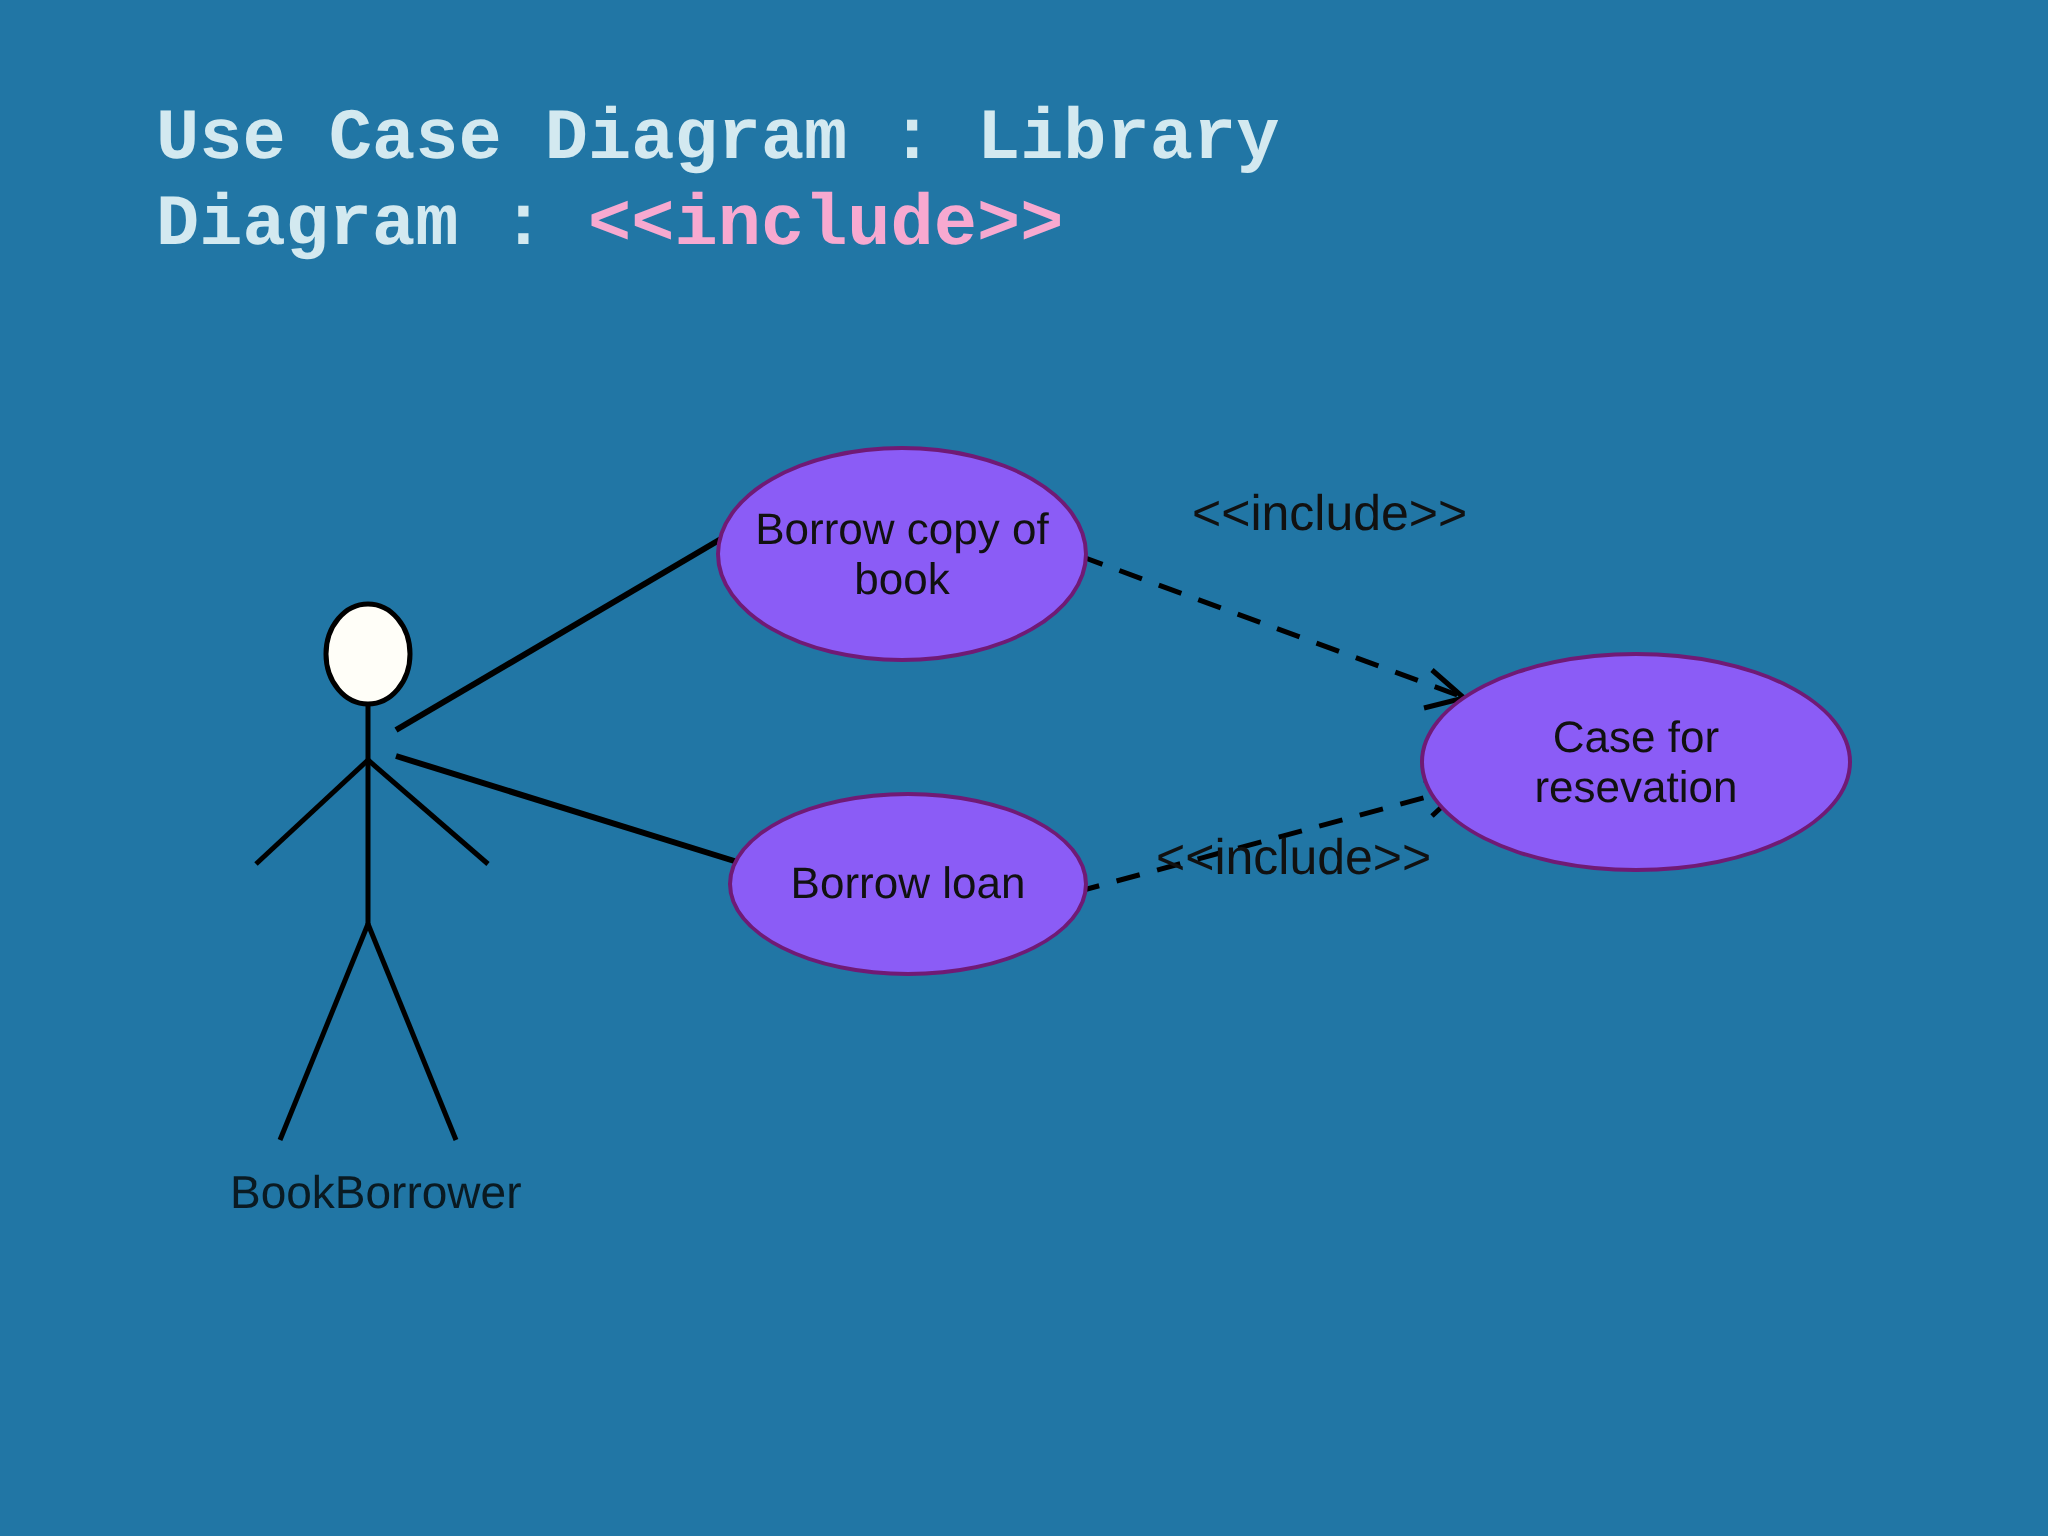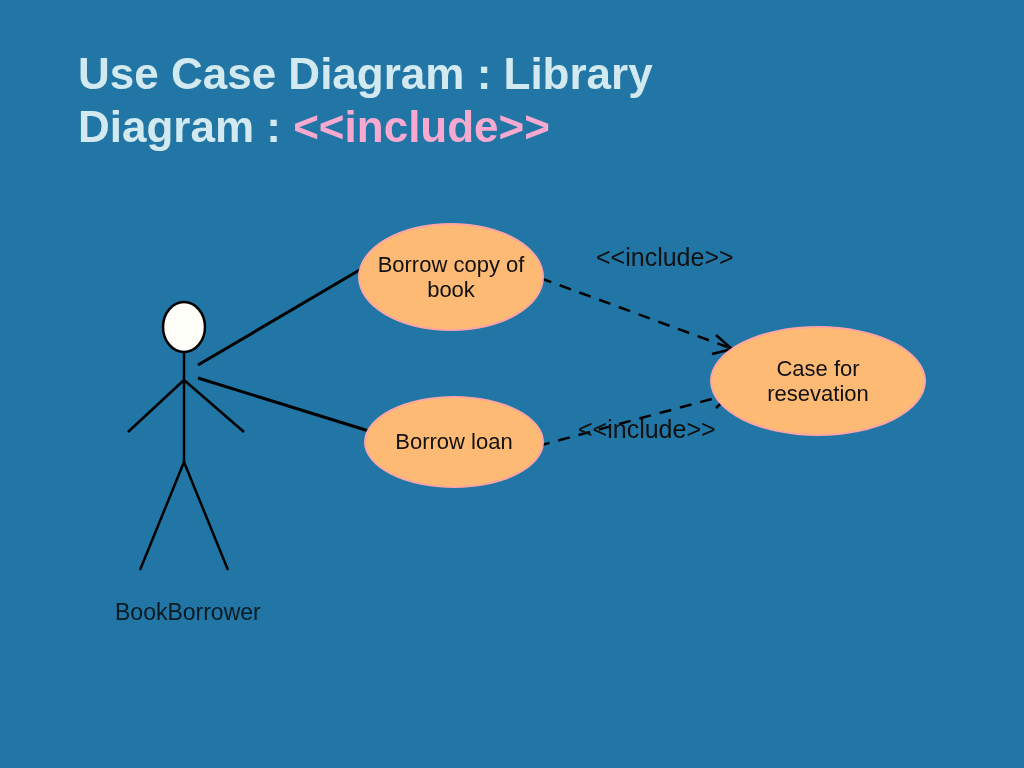--- a/index.html
+++ b/index.html
@@ -8,42 +8,41 @@
       height: 768px;
       background: #2176a5;
       font-family: Arial, Helvetica, sans-serif;
       position: relative;
       overflow: hidden;
     }
     .title {
       position: absolute;
       top: 48px;
       left: 78px;
-      font-size: 44px;
+      font-size: 36px;
       font-weight: bold;
       color: #d3e9f0;
       line-height: 1.2;
-      font-family: Liberation Sans, sans-serif;
+      font-family: Liberation Mono, monospace;
     }
     .title .highlight {
       color: #f7a9d0;
     }
     .actor-label {
       position: absolute;
       left: 115px;
       top: 583px;
       font-size: 23px;
       color: #0a1a22;
       font-family: Arial, sans-serif;
-      margin-top: 16px;
     }
     .usecase {
       position: absolute;
-      background: #fdba74;
-      border: 2px solid #fca5a5;
+      background: #8b5cf6;
+      border: 2px solid #701a75;
       border-radius: 50%;
       display: flex;
       align-items: center;
       justify-content: center;
       text-align: center;
       font-size: 22px;
       color: #111;
       padding: 8px 14px;
       line-height: 1.15;
     }

